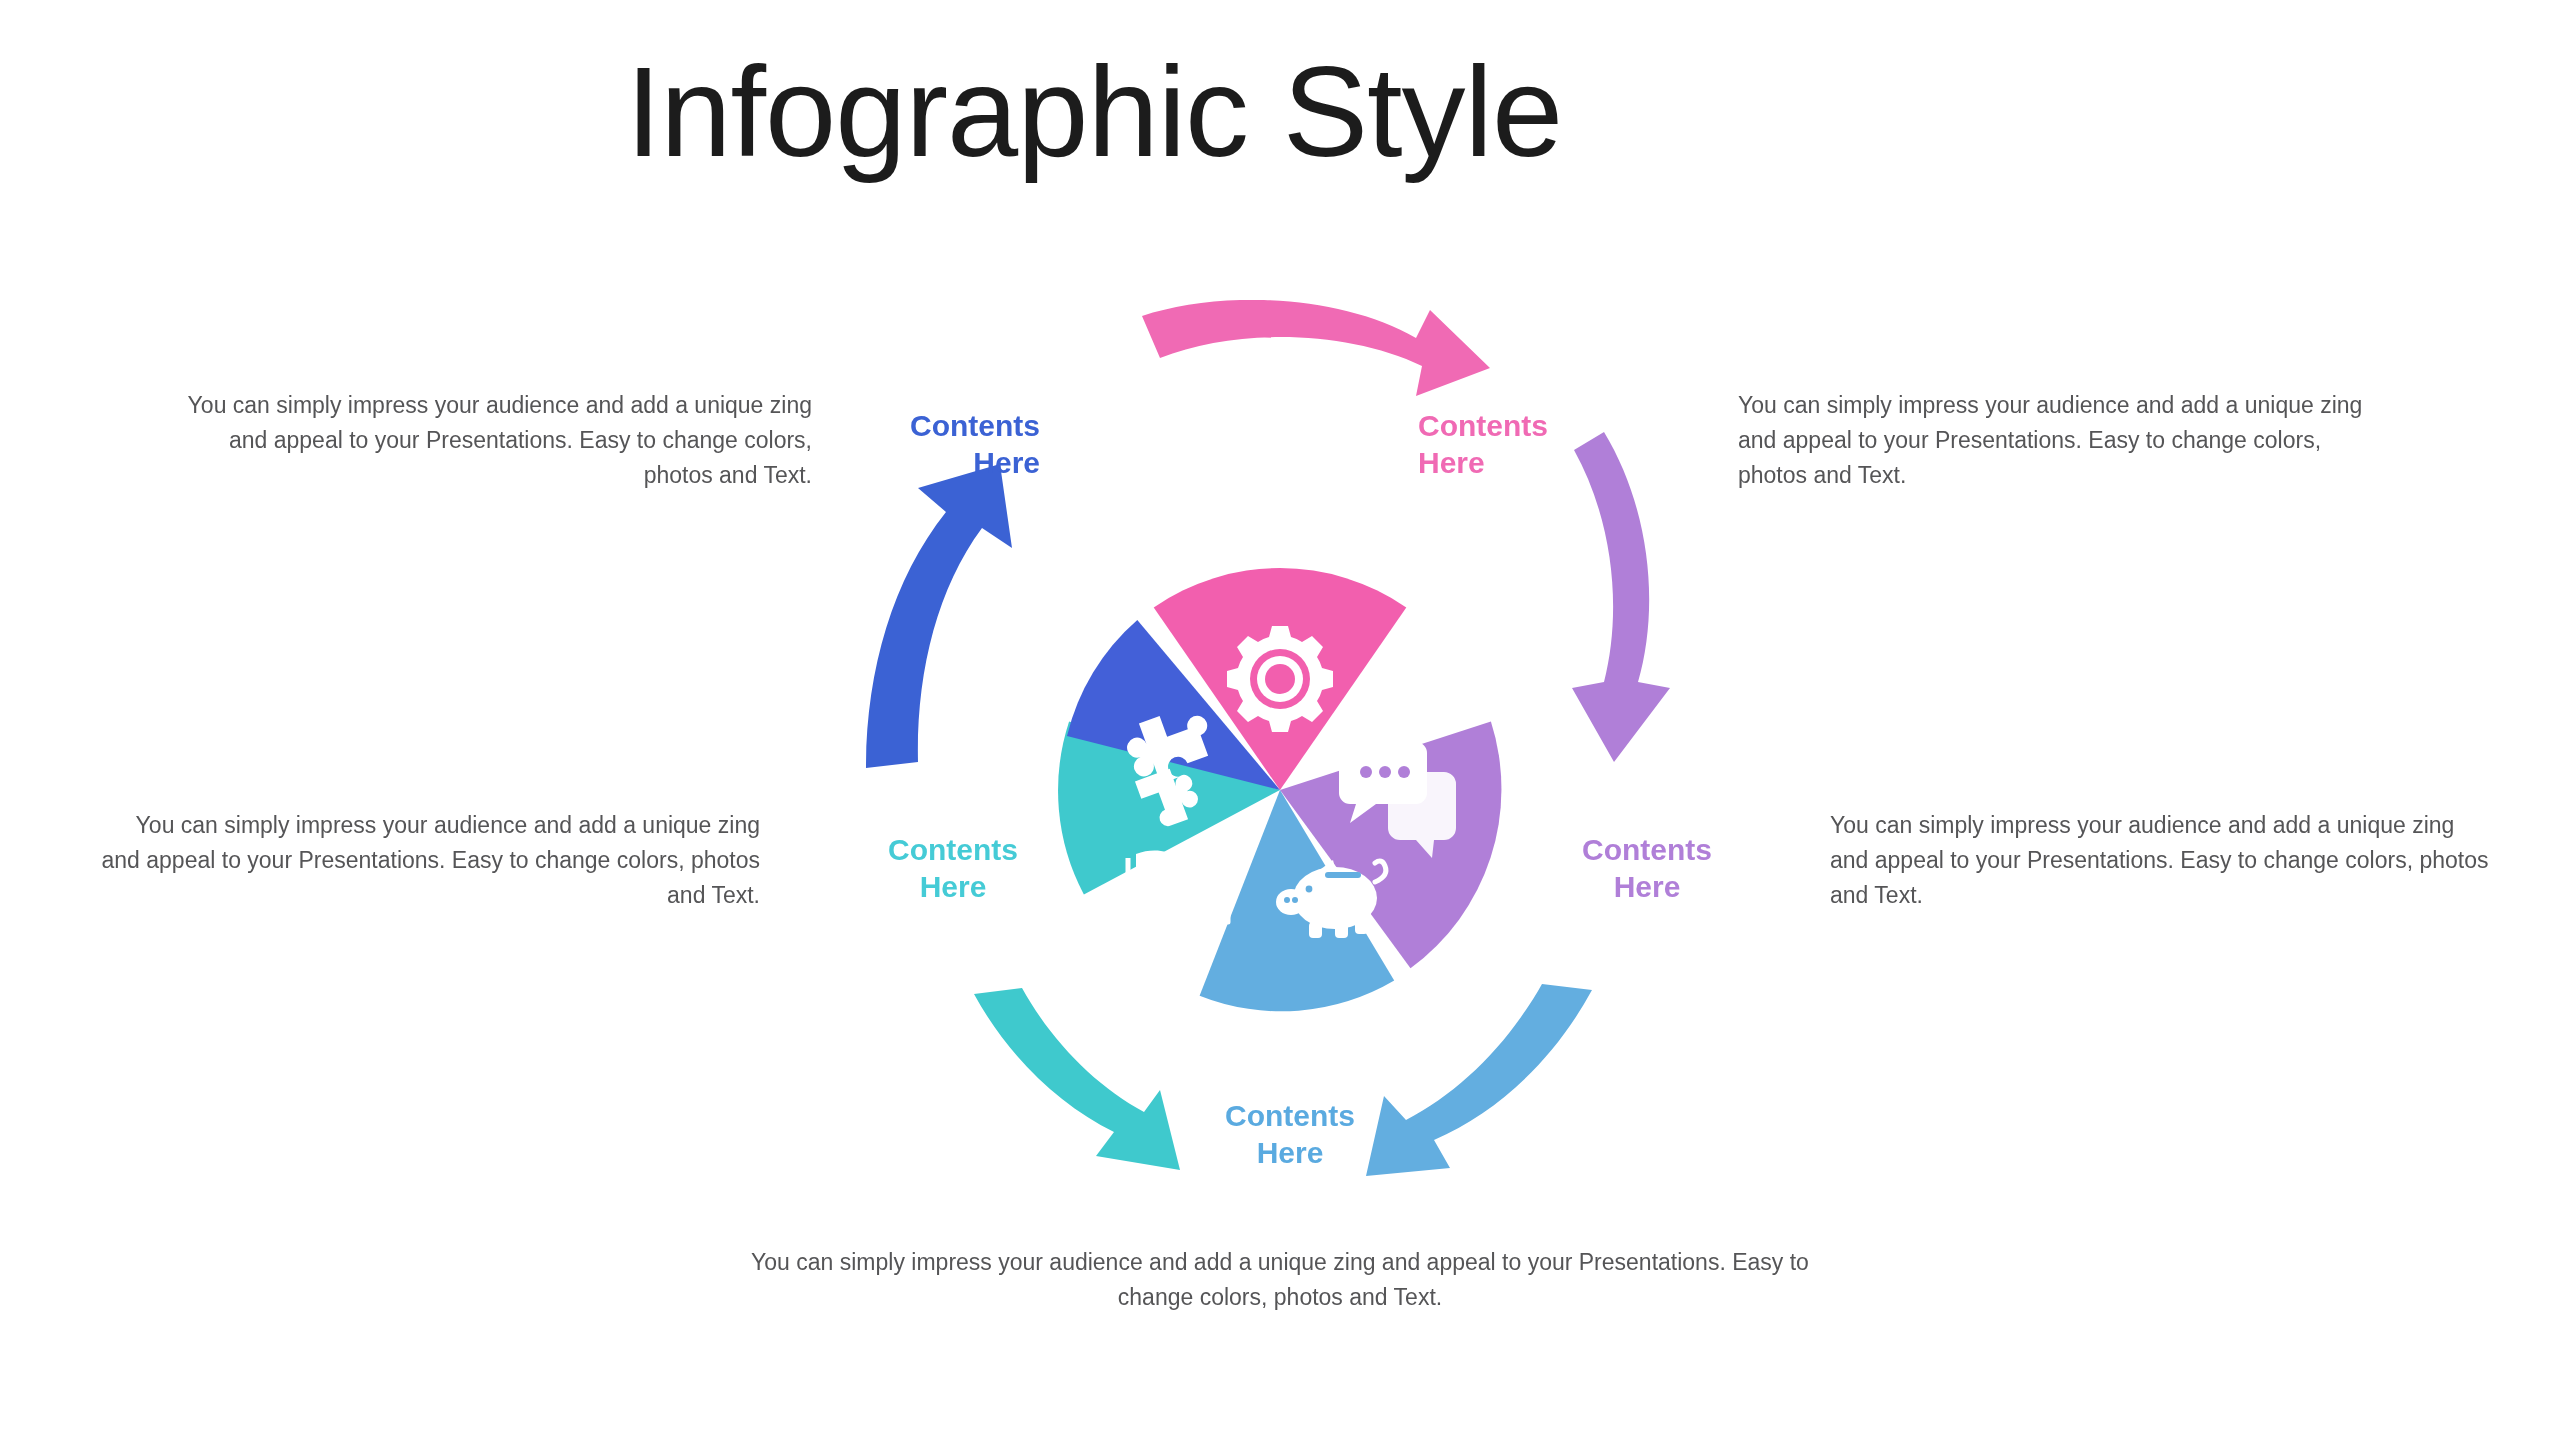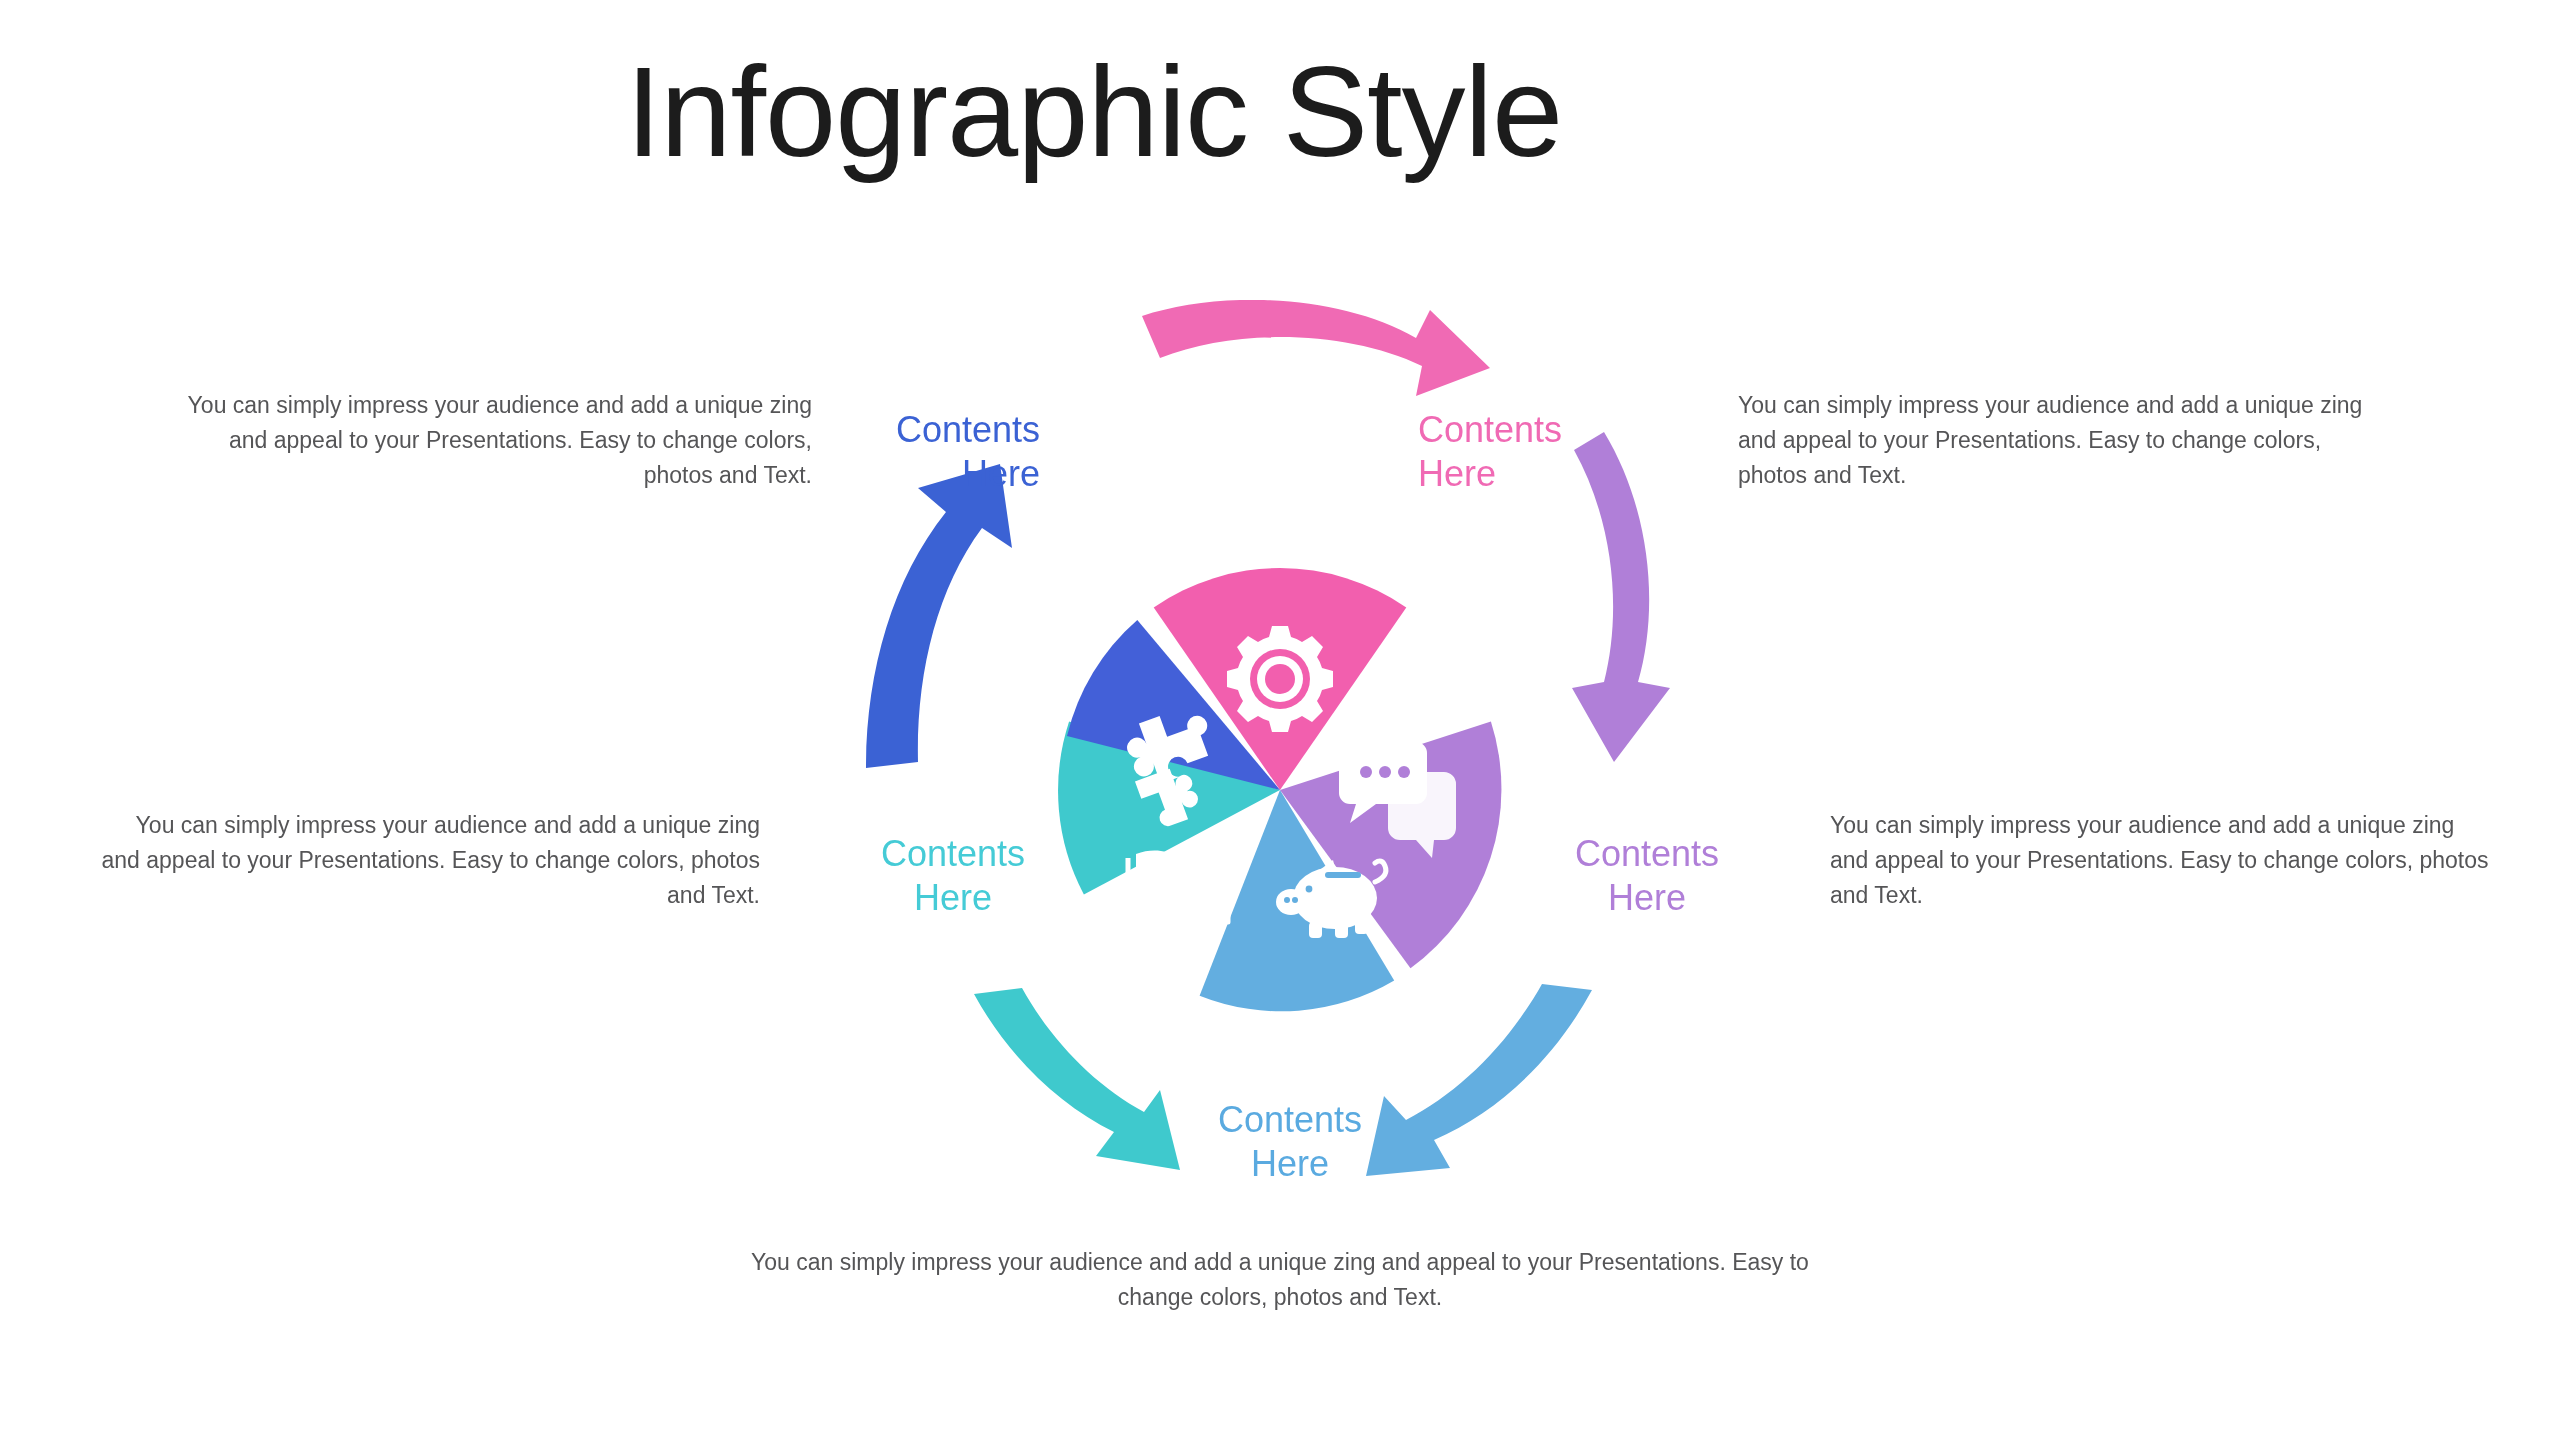--- a/index.html
+++ b/index.html
@@ -52,22 +52,22 @@
     position: absolute;
     left: 0; top: 0;
     width: 840px; height: 880px;
     pointer-events: none;
   }
   .arrow-layer svg { width: 840px; height: 880px; display: block; }
 
   
   .seg-label {
     position: absolute;
-    font-size: 36px;
-    font-weight: normal;
+    font-size: 30px;
+    font-weight: bold;
     line-height: 1.22;
     white-space: pre-line;
   }
   #label-top-left   { left: 780px;  top: 408px; width: 260px; text-align: right;  color: #3b62d4; }
   #label-top-right  { left: 1418px; top: 408px; width: 260px; text-align: left;   color: #f06ab4; }
   #label-mid-right  { left: 1512px; top: 832px; width: 270px; text-align: center; color: #b07fd8; }
   #label-mid-left   { left: 818px;  top: 832px; width: 270px; text-align: center; color: #45cbd6; }
   #label-bottom     { left: 1150px; top: 1098px; width: 280px; text-align: center; color: #5aaae0; }
 
   

